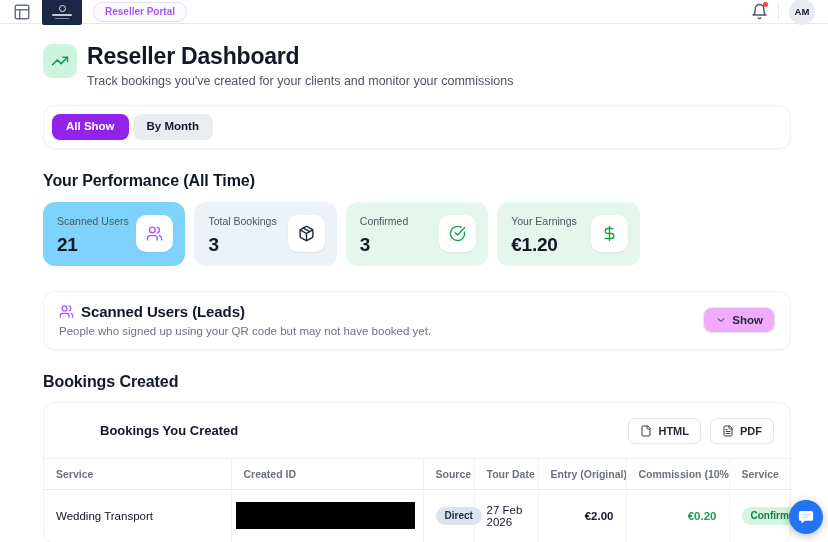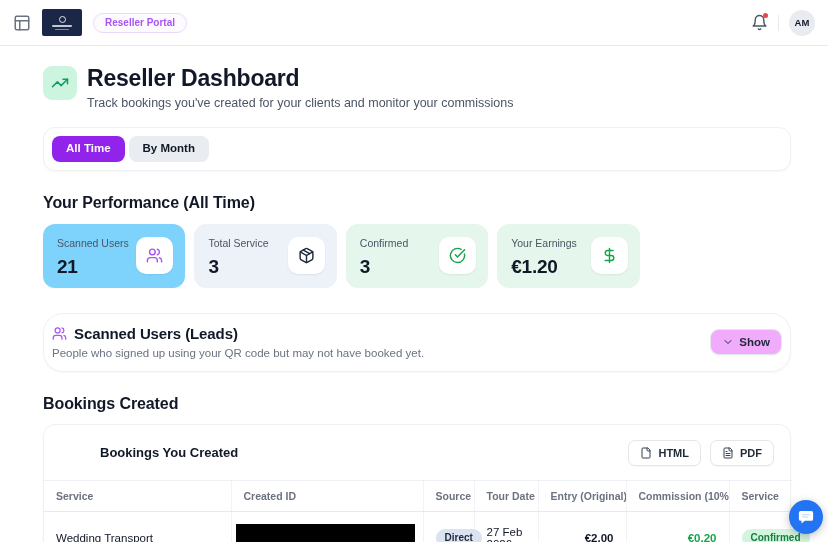--- a/index.html
+++ b/index.html
@@ -7,21 +7,21 @@
   body {
     font-family: "Liberation Sans", sans-serif;
     background: #ffffff;
     color: #111827;
     position: relative;
   }
   svg { display: block; }
 
   
   .topbar {
-    height: 46px;
+    height: 24px;
     display: flex;
     align-items: center;
     padding: 0 13px;
     border-bottom: 1px solid #e7e9ee;
     gap: 11px;
   }
   .panel-btn { width: 18px; height: 18px; color: #6b7280; background: none; border: none; cursor: pointer; }
   .logo {
     width: 40px; height: 27px;
     background: #1b2747;
@@ -95,23 +95,23 @@
     position: absolute; top: 13px; right: 12px;
     width: 37px; height: 37px;
     background: #fff; border-radius: 10px;
     box-shadow: 0 1px 2px rgba(16,24,40,.07);
     display: grid; place-items: center;
   }
 
   .leads-card {
     margin-top: 25px;
     border: 1px solid #eef0f3;
-    border-radius: 20px;
+    border-radius: 12px;
     box-shadow: 0 1px 2px rgba(16,24,40,.04);
-    padding: 11px 8px 12px;
+    padding: 11px 15px 12px;
     display: flex; justify-content: space-between; align-items: center;
   }
   .leads-title-row { display: flex; align-items: center; gap: 7px; }
   .leads-title { font-size: 15px; font-weight: 700; letter-spacing: -.1px; }
   .leads-subtitle { font-size: 11.5px; color: #6b7280; margin-top: 5px; }
   .show-btn {
     font-family: inherit;
     display: flex; align-items: center; gap: 5px;
     font-size: 11.5px; font-weight: 600; color: #1f2937;
     background: #f0abfc; border: 1px solid #e5e7eb; border-radius: 9px;
@@ -218,21 +218,21 @@
           <polyline points="16 7 22 7 22 13"></polyline>
       </svg>
     </div>
     <div>
       <h1 class="page-title">Reseller Dashboard</h1>
       <div class="page-subtitle">Track bookings you've created for your clients and monitor your commissions</div>
     </div>
   </div>
 
   <div class="tabs-card">
-    <button class="tab-btn active" style="background-color: rgb(145, 35, 234);">All Time</button>
+    <button class="tab-btn active" style="background-color: rgb(145, 35, 234);">All Show</button>
     <button class="tab-btn inactive">By Month</button>
   </div>
 
   <h2 class="section-heading">Your Performance (All Time)</h2>
 
   <div class="stats-grid">
 
     <div class="stat-card" style="background-color: #7dd3fc;">
       <div class="stat-label">Scanned Users</div>
       <div class="stat-value">21</div>
@@ -240,21 +240,21 @@
         <svg viewBox="0 0 24 24" width="17" height="17" fill="none" stroke="currentColor" stroke-width="2" stroke-linecap="round" stroke-linejoin="round">
           <path d="M16 21v-2a4 4 0 0 0-4-4H6a4 4 0 0 0-4 4v2"></path>
             <circle cx="9" cy="7" r="4"></circle>
           <path d="M22 21v-2a4 4 0 0 0-3-3.87"></path>
             <path d="M16 3.13a4 4 0 0 1 0 7.75"></path>
         </svg>
       </div>
     </div>
 
     <div class="stat-card" style="background-color: rgb(237, 241, 248);">
-      <div class="stat-label">Total Service</div>
+      <div class="stat-label">Total Bookings</div>
       <div class="stat-value">3</div>
       <div class="stat-icon-box" style="color: rgb(31, 41, 55);">
         <svg viewBox="0 0 24 24" width="17" height="17" fill="none" stroke="currentColor" stroke-width="2" stroke-linecap="round" stroke-linejoin="round">
           <path d="m7.5 4.27 9 5.15"></path>
           <path d="M21 8a2 2 0 0 0-1-1.73l-7-4a2 2 0 0 0-2 0l-7 4A2 2 0 0 0 3 8v8a2 2 0 0 0 1 1.73l7 4a2 2 0 0 0 2 0l7-4A2 2 0 0 0 21 16Z"></path>
           <path d="m3.3 7 8.7 5 8.7-5"></path>
             <path d="M12 22V12"></path>
         </svg>
       </div>
     </div>

